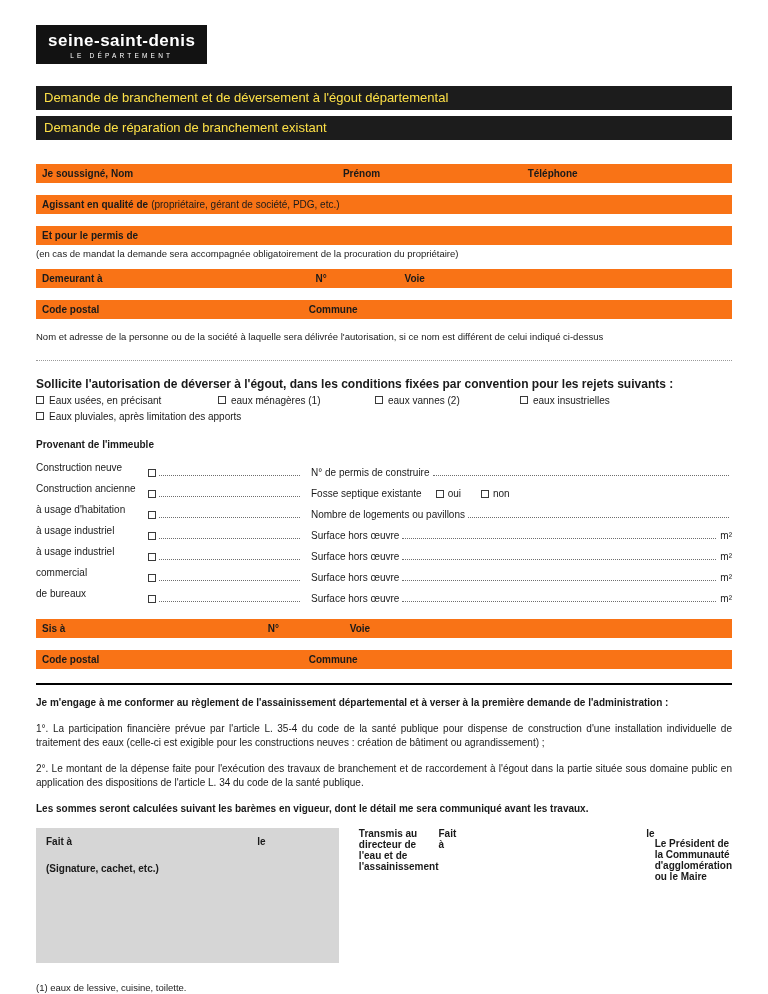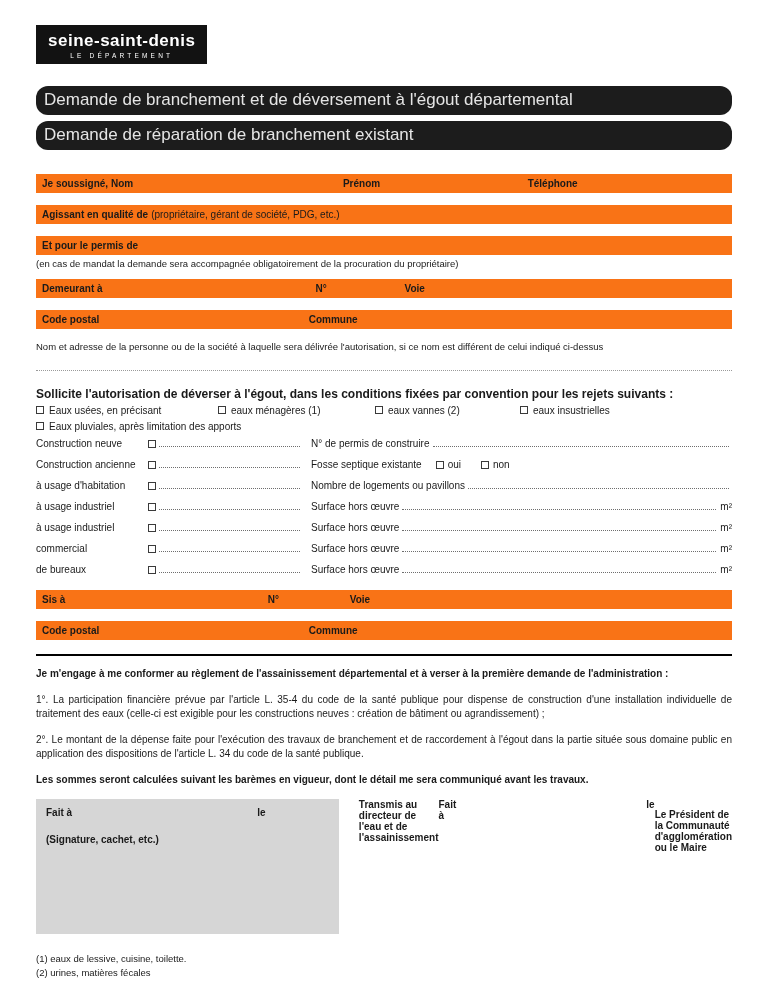--- a/index.html
+++ b/index.html
@@ -10,21 +10,21 @@
     color:#1a1a1a; -webkit-font-smoothing:antialiased;
   }
   .page { width:768px; min-height:994px; padding:25px 36px 12px 36px; }
 
   
   .logo { display:inline-block; background:#121212; color:#fff; padding:7px 12px 5px 12px; min-width:150px; text-align:center; }
   .logo-title { font-weight:bold; font-size:17px; letter-spacing:.5px; line-height:1; }
   .logo-sub { font-size:6.5px; letter-spacing:3.2px; margin-top:3px; }
 
   
-  .title-bar { background:#1c1c1c; color:#e5e5e5; font-size:17px; padding:4px 8px 5px 8px; margin-bottom:6px;border-radius:12px; }
+  .title-bar { background:#1c1c1c; color:#fde047; font-size:13px; padding:4px 8px 5px 8px; margin-bottom:6px; }
   .title-bar.first { margin-top:22px; }
 
   
   .field-bar { background:#f97316; font-size:10px; font-weight:bold; padding:4px 6px; display:flex; align-items:center; margin-bottom:12px; min-height:18px; }
   .field-bar .normal { font-weight:normal; margin-left:3px; }
   .w44 { width:44%; } .w27 { width:27%; }
   .w40 { width:40%; } .w13 { width:13%; }
   .w39 { width:39%; }
   .w33 { width:33%; } .w12 { width:12%; }
   .mb3 { margin-bottom:3px !important; }
@@ -39,21 +39,21 @@
   .cb { display:inline-block; width:8px; height:8px; border:1px solid #3a3a3a; background:#fff; flex-shrink:0; }
 
   .cb-row { display:flex; align-items:center; font-size:10px; height:14px; margin-top:2px; }
   .cb-item { display:flex; align-items:center; gap:5px; }
   .cw1 { width:182px; } .cw2 { width:157px; } .cw3 { width:145px; }
 
   .section-title { font-size:10px; font-weight:bold; margin:16px 0 12px 0; }
 
   
   .b-table { margin-bottom:10px; }
-  .b-row { display:flex; align-items:center; height:21px; font-size:10px; }
+  .b-row { display:flex; height:21px; font-size:10px; }
   .b-label { width:112px; flex-shrink:0; }
   .b-check { width:155px; flex-shrink:0; display:flex; align-items:center; }
   .b-right { flex:1; display:flex; align-items:center; margin-left:8px; }
   .dots { flex:1; height:0; border-bottom:1px dotted #6e6e6e; margin:0 3px; transform:translateY(3px); }
   .unit { margin-left:1px; }
   .ml14 { margin-left:14px; } .ml20 { margin-left:20px; } .ml4 { margin-left:4px; }
 
   .rule { border-top:2px solid #000; margin:14px 0 11px 0; }
 
   .para { font-size:10px; line-height:1.45; text-align:justify; margin:0 0 11px 0; }
@@ -144,20 +144,21 @@
     </span>
   </div>
   <div class="cb-row">
     <span class="cb-item">
       <span class="cb"></span>
       <span>Eaux pluviales, après limitation des apports</span>
     </span>
   </div>
 
   
+  <div class="section-title">Provenant de l'immeuble</div>
 
   <div class="b-table">
 
     <div class="b-row">
       <span class="b-label">Construction neuve</span>
       <span class="b-check">
         <span class="cb"></span>
         <span class="dots"></span>
       </span>
       <span class="b-right">

